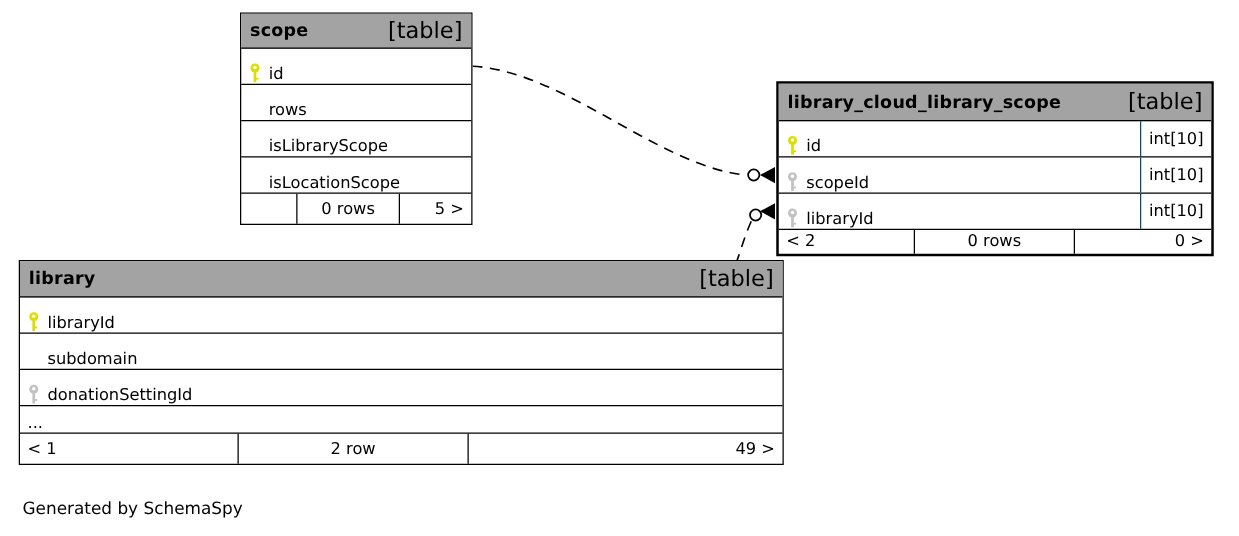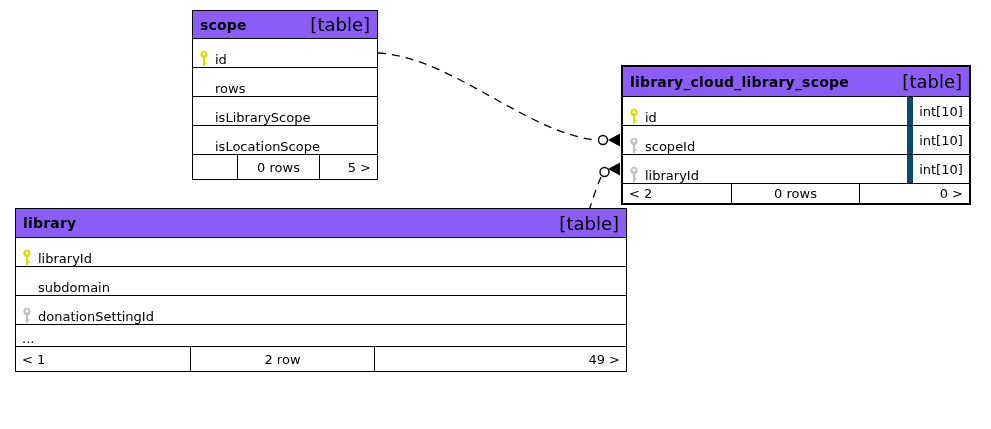--- a/index.html
+++ b/index.html
@@ -11,34 +11,34 @@
   svg.rel-layer { position:absolute; left:0; top:0; }
 
   .tbl {
     position:absolute; background:#fff; border:1px solid #000;
     box-sizing:border-box; font-size:13px; display:flex; flex-direction:column;
   }
   .tbl.focus { border-width:2px; }
 
   .hdr {
     display:flex; justify-content:space-between; align-items:center;
-    background:#8b5cf6; border-bottom:1px solid #000; padding:0 7px;
+    background:#a3a3a3; border-bottom:1px solid #000; padding:0 7px;
     flex:0 0 auto; box-sizing:border-box;
   }
   .hname { font-weight:bold; font-size:14px; letter-spacing:.2px; }
   .htype { font-size:18px; }
 
   .row {
     display:flex; align-items:flex-end; border-bottom:1px solid #000;
     flex:0 0 auto; box-sizing:border-box;
   }
   .icon-cell { width:22px; flex:0 0 22px; display:flex; justify-content:center; align-items:center; }
   .cname { flex:1 1 auto; white-space:nowrap; }
   .type-cell {
-    flex:0 0 56px; width:56px; align-self:stretch; border-left:6px solid #0c4a6e;
+    flex:0 0 56px; width:56px; align-self:stretch; border-left:1px solid #0c4a6e;
     display:flex; align-items:center; justify-content:center; font-size:13px;
   }
   .row.ellipsis-row { padding-left:6px; }
 
   .ftr { display:flex; flex:1 1 auto; min-height:18px; }
   .fcell { box-sizing:border-box; display:flex; align-items:center; padding:0 6px; overflow:hidden; }
   .fcell + .fcell { border-left:1px solid #000; }
   .fcell.c { justify-content:center; }
   .fcell.r { justify-content:flex-end; }
 
@@ -179,14 +179,15 @@
     <div class="row ellipsis-row" style="height:22px">
       <span class="cname">...</span>
     </div>
     <div class="ftr">
       <span class="fcell" style="flex:0 0 174px">&lt; 1</span>
       <span class="fcell c" style="flex:0 0 184px">2 row</span>
       <span class="fcell r" style="flex:1 1 auto">49 &gt;</span>
     </div>
   </div>
 
+  <div class="gen-note">Generated by SchemaSpy</div>
 
 </div>
 
 </body></html>

